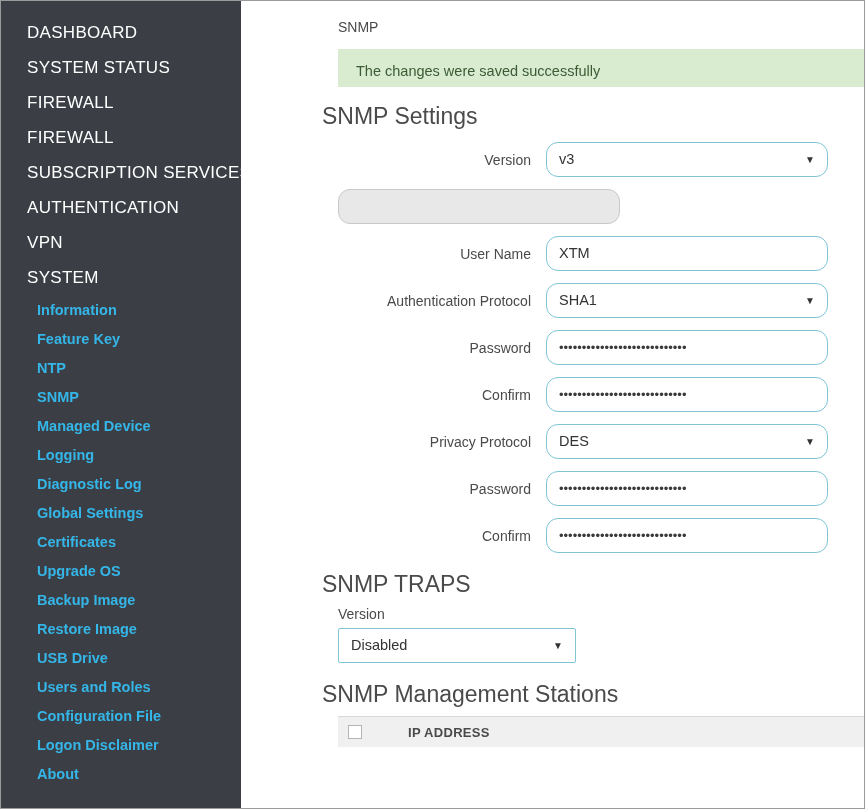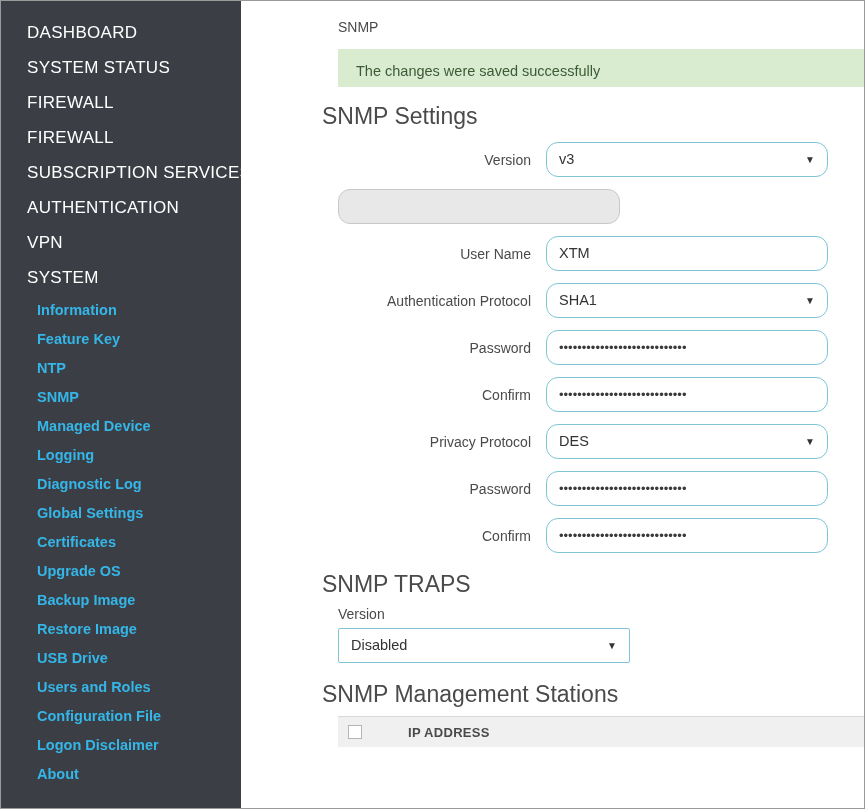--- a/index.html
+++ b/index.html
@@ -156,21 +156,21 @@
   }
 
   .traps-label {
     font-size: 14px;
     color: #4a4a4a;
     margin: 0 0 6px 40px;
   }
   .traps-select {
     position: relative;
     margin-left: 40px;
-    width: 292px;
+    width: 238px;
     height: 35px;
     box-sizing: border-box;
     border: 1px solid #7ec5d6;
     background: #ffffff;
     font-size: 14.5px;
     color: #333333;
     line-height: 33px;
     padding-left: 12px;
     border-radius: 2px;
   }

